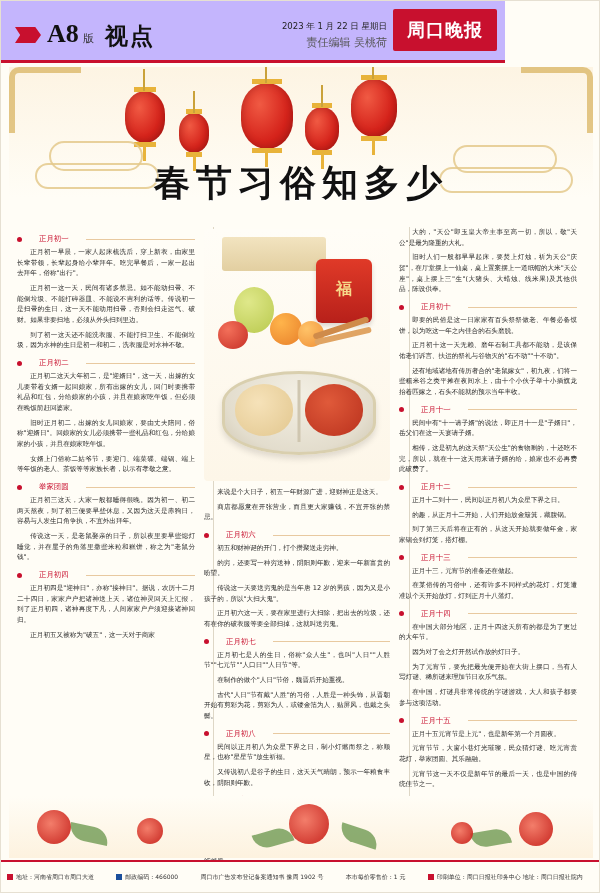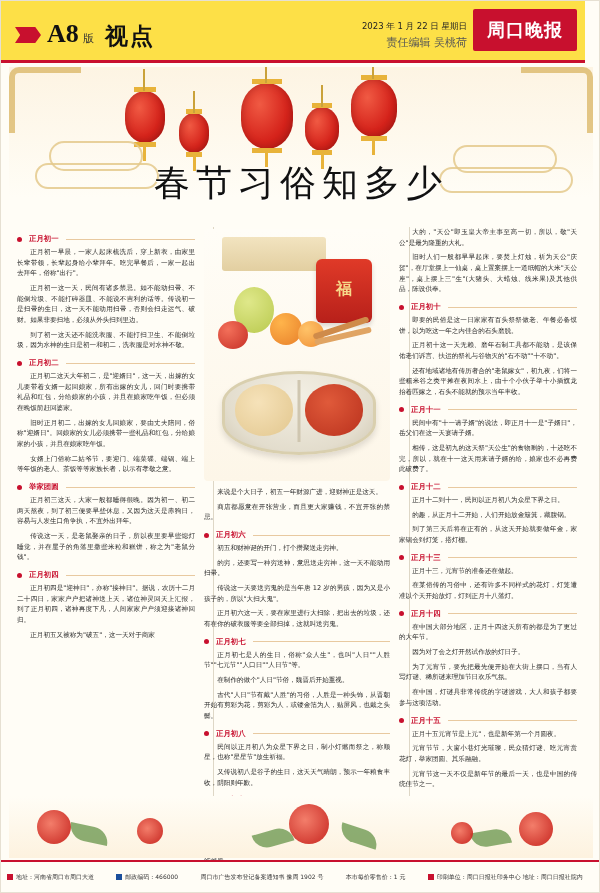--- a/index.html
+++ b/index.html
@@ -11,24 +11,24 @@
     position:relative;
   }
   .page{
     position:absolute;inset:0;
     background:#fffdf6;
     border:1px solid #e6e0d2;
     box-sizing:border-box;
   }
   
   .masthead{
-    position:absolute;left:0;top:0;width:584px;height:62px;
+    position:absolute;left:0;top:0;width:504px;height:62px;
     border-bottom:3px solid #c8102e;
     box-sizing:border-box;
-    background:#fde047;
+    background:#c4b5fd;
   }
   .flag{
     position:absolute;left:14px;top:26px;
     width:26px;height:16px;
     background:#c8102e;
     clip-path:polygon(0 0,78% 0,100% 50%,78% 100%,0 100%,20% 50%);
   }
   .page-no{
     position:absolute;left:46px;top:18px;
     font-size:26px;font-weight:bold;color:#111;
@@ -95,41 +95,41 @@
     border-top-left-radius:10px;opacity:.7;
   }
   .topband .corner-r{
     position:absolute;right:0;top:0;width:66px;height:60px;
     border-right:6px solid #d8b15a;border-top:6px solid #d8b15a;
     border-top-right-radius:10px;opacity:.7;
   }
   .headline{
     position:absolute;left:0;right:0;top:92px;
     text-align:center;
-    font-size:36px;font-weight:normal;color:#111;
+    font-size:36px;font-weight:bold;color:#111;
     letter-spacing:6px;
     font-family:"DejaVu Sans","Liberation Sans",sans-serif;
     text-shadow:0 1px 0 #fff;
   }
   
   .cols{
     position:absolute;left:16px;top:226px;width:568px;height:570px;
     display:flex;gap:9px;
   }
   .col{width:178px;position:relative;}
   .col.mid{width:186px;}
   .rule{
     position:absolute;top:0;bottom:0;width:1px;background:#ded7c6;
   }
   .r1{left:196px;}
   .r2{left:392px;}
   .dt{
-    font-size:7.4px;color:#c8102e;font-weight:bold;
+    font-size:7.4px;color:#c8102e;font-weight:normal;
     margin:7px 0 3px 0;
-    display:flex;align-items:center;gap:7px;
+    display:flex;align-items:center;gap:17px;
   }
   .dt .dot{
     width:5px;height:5px;border-radius:50%;background:#c8102e;display:inline-block;flex:0 0 auto;
   }
   .dt .bar{flex:1 1 auto;height:1px;background:#e8c9a0;}
   p.para{
     font-size:6.6px;line-height:1.62;color:#2a2a2a;
     margin:0 0 4px 0;text-align:justify;
     font-family:"DejaVu Sans","Liberation Sans",sans-serif;
     text-indent:2em;
@@ -328,21 +328,21 @@
 
       <p class="para">来说是个大日子，初五一年财源广进，迎财神正是这天。</p>
       <p class="para">商店都愿意在开张营业，而且更大家赚钱，不宜开张的禁忌。</p>
 
       <div class="dt">
           <span class="dot"></span>
           <span>正月初六</span>
           <span class="bar"></span>
         </div>
       <p class="para">初五和财神诞的开门，打个攒聚送走穷神。</p>
-      <p class="para">的穷，还要写一种穷送神，意思送走穷神，这一天不能动用扫帚。</p>
+      <p class="para">的穷，还要写一种穷送神，阴阳则年歉，迎来一年新富贵的盼望。</p>
       <p class="para">传说这一天要送穷鬼的是当年唐 12 岁的男孩，因为又是小孩子的，所以"大扫大鬼"。</p>
       <p class="para">正月初六这一天，要在家里进行大扫除，把出去的垃圾，还有在你的破衣服等要全部扫掉，这就叫送穷鬼。</p>
 
       <div class="dt">
           <span class="dot"></span>
           <span>正月初七</span>
           <span class="bar"></span>
         </div>
       <p class="para">正月初七是人的生日，俗称"众人生"，也叫"人日""人胜节""七元节""人口日""人日节"等。</p>
       <p class="para">在制作的做个"人日"节俗，魏晋后开始重视。</p>

